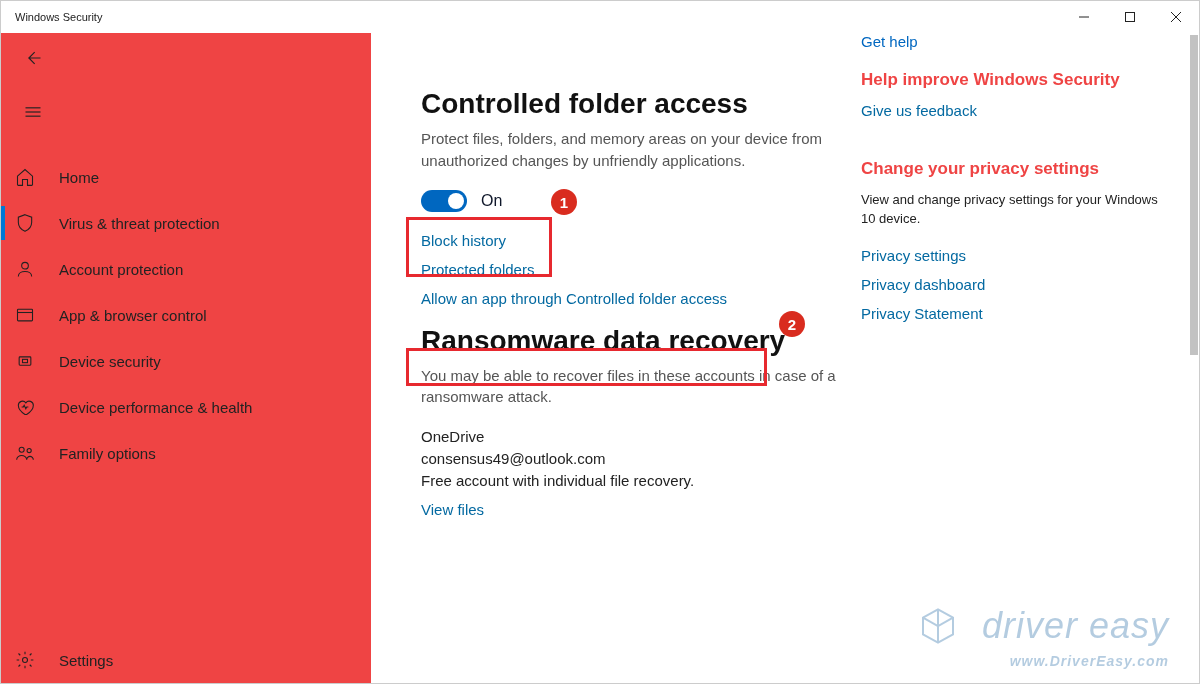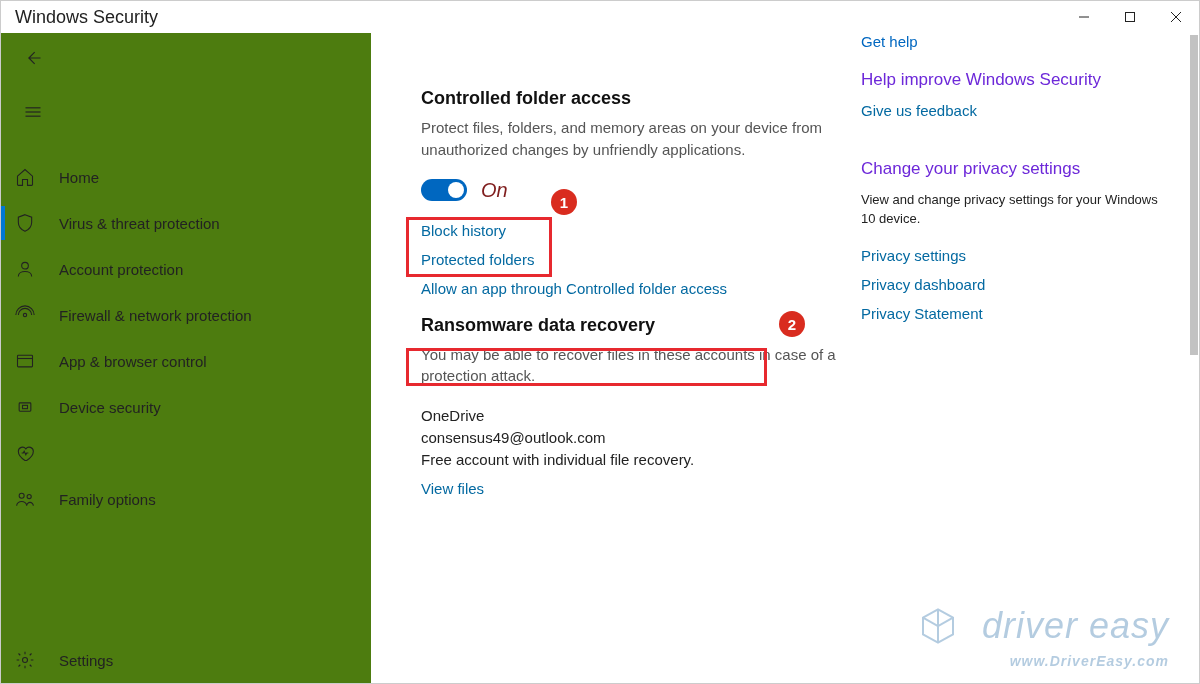--- a/index.html
+++ b/index.html
@@ -1,44 +1,44 @@
 <!DOCTYPE html>
 <html><head>
 <meta charset="utf-8">
 <style>
   * { box-sizing: border-box; margin: 0; padding: 0; font-family: "Segoe UI", Arial, sans-serif; }
   body { width: 1200px; height: 684px; background: #fff; overflow: hidden; position: relative; border:1px solid #ccc;}
-  .titlebar { height: 32px; display: flex; align-items: center; justify-content: space-between; padding-left: 14px; font-size: 18px; color:#222;}
+  .titlebar { height: 32px; display: flex; align-items: center; justify-content: space-between; padding-left: 14px; font-size: 11px; color:#222;}
   .winctrls { display:flex; }
   .winbtn { width:46px; height:32px; display:flex; align-items:center; justify-content:center; color:#333; }
   .body { display:flex; height: calc(100% - 32px); }
-  .sidebar { width: 370px; background:#4d7c0f; display:flex; flex-direction:column; padding-top:15px; position:relative;}
+  .sidebar { width: 370px; background:#ef4444; display:flex; flex-direction:column; padding-top:15px; position:relative;}
   .sb-top { padding-left:22px; display:flex; flex-direction:column; gap:30px; margin-bottom:28px;}
   .icon-btn svg { width:20px; height:20px; stroke:#222; fill:none; stroke-width:1.4;}
   .sb-list { display:flex; flex-direction:column; }
   .sb-item { display:flex; align-items:center; height:46px; padding-left:12px; gap:22px; font-size:15px; color:#222; cursor:pointer; position:relative;}
   .sb-item.active::before { content:""; position:absolute; left:0; top:6px; bottom:6px; width:4px; background:#0078d4; }
   .sb-icon { width:24px; display:flex; justify-content:center; }
   .sb-icon svg { width:20px; height:20px; stroke:#222; fill:none; stroke-width:1.3; }
   .sb-bottom { margin-top:auto; }
   .main { flex:1; display:flex; padding: 55px 0 0 50px; position:relative; }
   .content { width: 420px; }
-  h2 { font-weight:600; font-size:18px; color:#111; margin-bottom:8px; }
+  h2 { font-weight:600; font-size:28px; color:#111; margin-bottom:8px; }
   .desc { font-size:15px; color:#555; line-height:1.45; margin-bottom:18px;}
   .toggle-wrap { display:flex; align-items:center; gap:14px; margin-bottom:20px;}
   .toggle { width:46px; height:22px; background:#0067c0; border-radius:11px; position:relative; }
   .toggle::after { content:""; position:absolute; right:3px; top:3px; width:16px; height:16px; background:#fff; border-radius:50%; }
-  .toggle-label { font-size:20px; color:#7f1d1d;font-style:italic; }
+  .toggle-label { font-size:16px; color:#0f172a; }
   .link { font-size:15px; color:#0369a1; cursor:pointer; margin-bottom:12px; display:block;}
   .section2 { margin-top:18px; }
   .od-block { margin-top:14px; margin-bottom:10px;}
   .od-line { font-size:15px; color:#222; line-height:1.45;}
   .rightcol { width:310px; margin-left:20px; padding-top: -20px; position:relative; top:-55px; padding-top:0;}
   .rc-top { color:#0067c0; font-size:15px; margin-bottom:20px; display:block;}
-  .rc-head { font-size:17px; font-weight:400; color:#6d28d9; margin-bottom:12px;}
+  .rc-head { font-size:17px; font-weight:700; color:#ef4444; margin-bottom:12px;}
   .rc-desc { font-size:13px; color:#222; line-height:1.45; margin-bottom:18px;}
   .highlight { border:3px solid #e7292f; position:absolute; pointer-events:none; }
   .badge { position:absolute; width:26px; height:26px; background:#d92c1f; border-radius:50%; color:#fff; font-size:15px; font-weight:600; display:flex; align-items:center; justify-content:center; }
   .scrollbar { position:absolute; right:1px; top:34px; bottom:2px; width:8px; }
   .scrollbar .thumb { position:absolute; top:0; width:8px; height:320px; background:#c2c2c2; }
   .watermark { position:absolute; right:30px; bottom:14px; opacity:0.35; font-style:italic; color:#2a6ea8; font-size:26px; letter-spacing:1px; display:flex; align-items:center; gap:6px; flex-direction:column; align-items:flex-end;}
   .watermark .wm-main { font-size:36px; font-weight:400; display:flex; align-items:center; gap:24px;}
   .watermark .wm-sub { font-size:14px; letter-spacing:1px;font-weight:bold;}
 </style>
 </head>
@@ -105,29 +105,20 @@
             <svg viewBox="0 0 24 24">
               <circle cx="12" cy="8" r="4"></circle>
               <path d="M4 21c0-4 4-6 8-6s8 2 8 6"></path>
             </svg>
           </span>
         <span>Account protection</span>
       </div>
       <div class="sb-item">
         <span class="sb-icon">
             <svg viewBox="0 0 24 24">
-              <circle cx="12" cy="12" r="2"></circle>
-              <path d="M4 12a8 8 0 0116 0M1 12a11 11 0 0122 0"></path>
-            </svg>
-          </span>
-        <span>Firewall &amp; network protection</span>
-      </div>
-      <div class="sb-item">
-        <span class="sb-icon">
-            <svg viewBox="0 0 24 24">
               <rect x="3" y="5" width="18" height="14" rx="1"></rect>
               <line x1="3" y1="9" x2="21" y2="9"></line>
             </svg>
           </span>
         <span>App &amp; browser control</span>
       </div>
       <div class="sb-item">
         <span class="sb-icon">
             <svg viewBox="0 0 24 24">
               <rect x="5" y="7" width="14" height="10" rx="1"></rect>
@@ -136,20 +127,21 @@
           </span>
         <span>Device security</span>
       </div>
       <div class="sb-item">
         <span class="sb-icon">
             <svg viewBox="0 0 24 24">
               <path d="M12 21s-8-5-8-11a5 5 0 019-3 5 5 0 019 3c0 6-8 11-8 11z"></path>
               <path d="M8 12h2l1-2 2 4 1-2h2"></path>
             </svg>
           </span>
+        <span>Device performance &amp; health</span>
       </div>
       <div class="sb-item">
         <span class="sb-icon">
             <svg viewBox="0 0 24 24">
               <circle cx="8" cy="8" r="3"></circle>
               <circle cx="17" cy="9" r="2.5"></circle>
               <path d="M2 20c0-3 3-5 6-5s6 2 6 5M14 20c0-2 2-4 4-4s4 2 4 4"></path>
             </svg>
           </span>
         <span>Family options</span>
@@ -175,21 +167,21 @@
       <div class="toggle-wrap">
         <div class="toggle"></div>
         <span class="toggle-label">On</span>
       </div>
       <span class="link">Block history</span>
       <span class="link">Protected folders</span>
       <span class="link">Allow an app through Controlled folder access</span>
 
       <div class="section2">
         <h2>Ransomware data recovery</h2>
-        <p class="desc">You may be able to recover files in these accounts in case of a protection attack.</p>
+        <p class="desc">You may be able to recover files in these accounts in case of a ransomware attack.</p>
         <div class="od-block">
           <div class="od-line">OneDrive</div>
           <div class="od-line">consensus49@outlook.com</div>
           <div class="od-line">Free account with individual file recovery.</div>
         </div>
         <span class="link">View files</span>
       </div>
     </div>
 
     <div class="rightcol">

